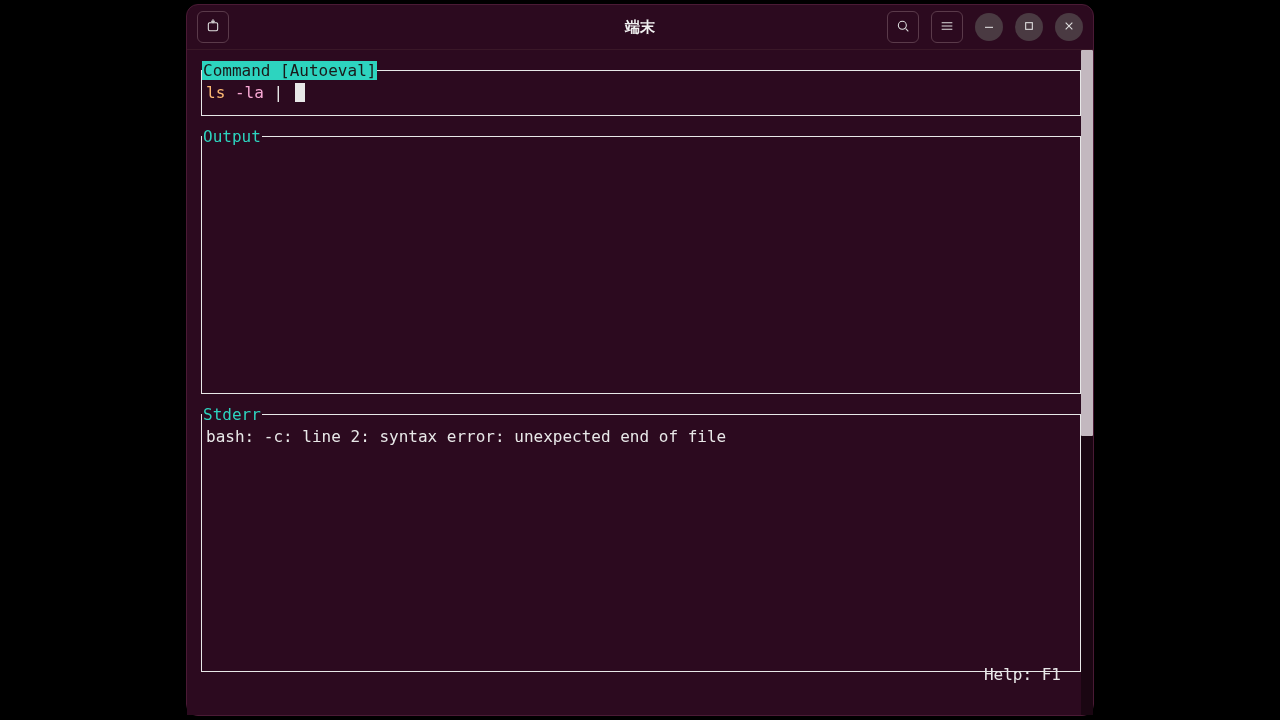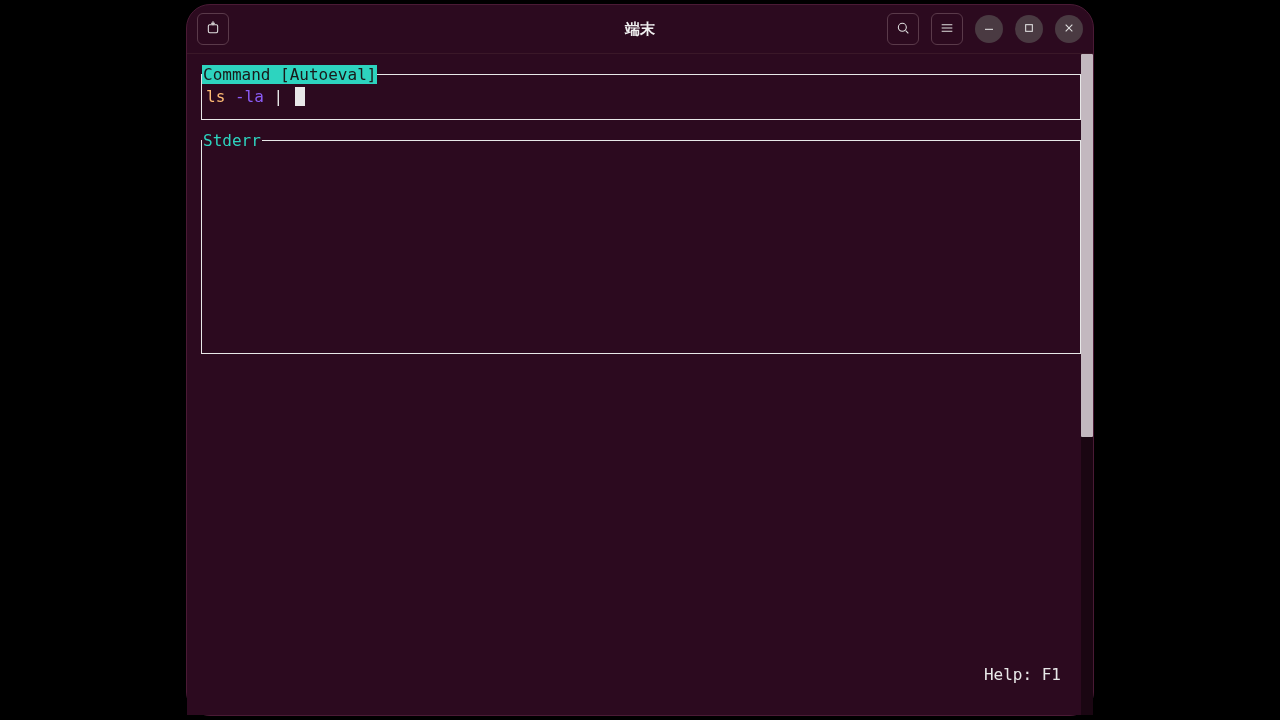--- a/index.html
+++ b/index.html
@@ -12,21 +12,21 @@
     position: relative;
   }
   
   .window {
     position: absolute;
     left: 186px;
     top: 4px;
     width: 908px;
     height: 712px;
     background: #2c0a1f;
-    border-radius: 24px;
+    border-radius: 12px;
     border: 1px solid #4a1a35;
     display: flex;
     flex-direction: column;
   }
   
   .titlebar {
     height: 48px;
     display: flex;
     align-items: center;
     padding: 0 10px;
@@ -131,38 +131,38 @@
   .command-panel {
     height: 46px;
   }
   
   .command-text {
     margin-top: 10px;
     white-space: pre;
   }
   
   .cmd-ls { color: #fdba74; }
-  .cmd-flag { color: #8b5cf6; }
+  .cmd-flag { color: #f9a8d4; }
   .cmd-pipe { color: #e8e8e8; }
   
   .cursor {
     display: inline-block;
     width: 10px;
     height: 19px;
     background: #e8e8e8;
     vertical-align: bottom;
     margin-left: 2px;
   }
   
   .output-panel {
     height: 258px;
   }
   
   .stderr-panel {
-    height: 214px;
+    height: 258px;
   }
   
   .stderr-text {
     margin-top: 10px;
     white-space: pre;
     color: #e8e8e8;
   }
   
   .help-line {
     position: absolute;
@@ -237,22 +237,27 @@
     <div class="terminal-body">
       <div class="scrollbar-track">
         <div class="scrollbar-thumb"></div>
       </div>
 
       <div class="panel command-panel">
         <span class="panel-label highlighted">Command [Autoeval]</span>
         <div class="command-text"><span class="cmd-ls">ls</span> <span class="cmd-flag">-la</span><span class="cmd-pipe"> | </span><span class="cursor"></span></div>
       </div>
 
+      <div class="panel output-panel">
+        <span class="panel-label">Output</span>
+        <div></div>
+      </div>
 
       <div class="panel stderr-panel">
         <span class="panel-label">Stderr</span>
+        <div class="stderr-text">bash: -c: line 2: syntax error: unexpected end of file</div>
       </div>
 
       <div class="help-line">Help: F1</div>
     </div>
 
   </div>
 </div>
 
 </body></html>

